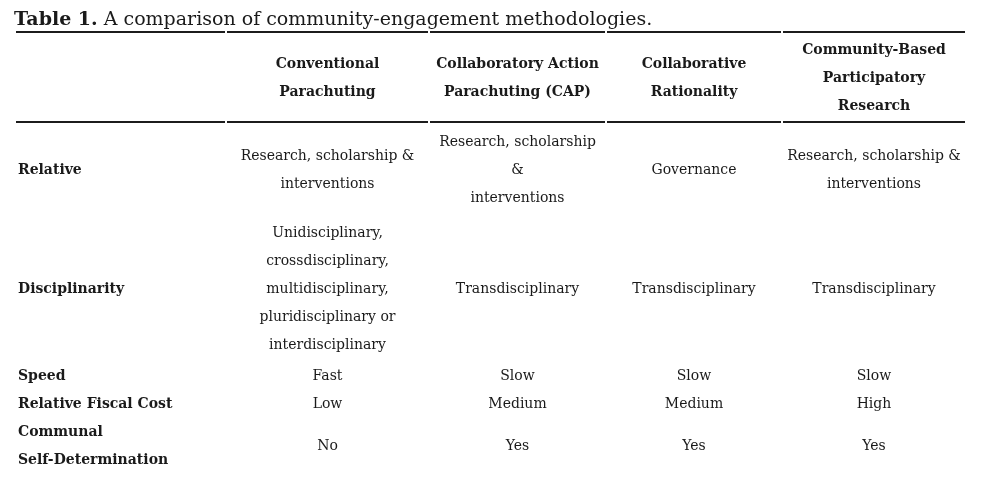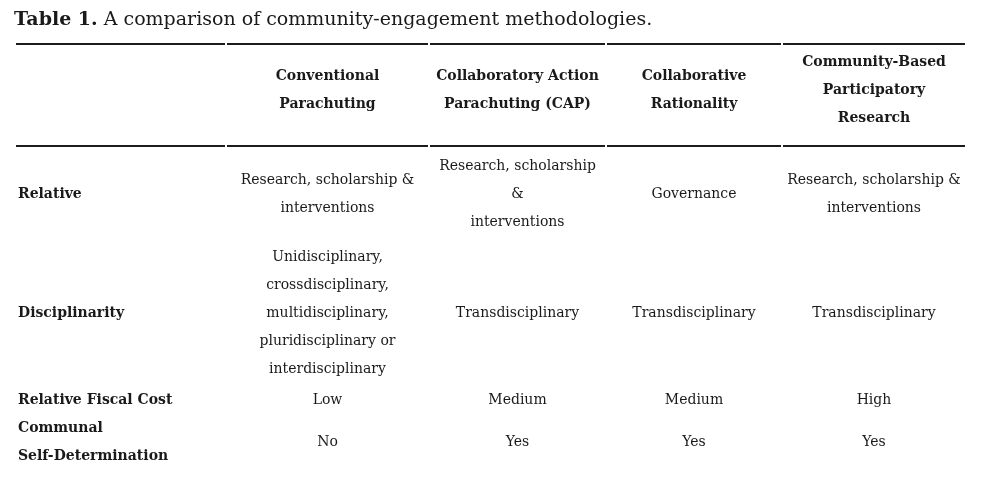--- a/index.html
+++ b/index.html
@@ -7,21 +7,21 @@
     width: 981px; height: 491px;
     font-family: "DejaVu Serif", serif;
     color: #1a1a1a;
     overflow: hidden;
   }
   .page { padding: 6px 14px 0 14px; }
 
   .caption {
     font-size: 19px;
     line-height: 25px;
-    margin: 0 0 12px 0;
+    margin: 0 0 0 0;
   }
   .caption .cap-label { font-weight: bold; }
 
   table.cmp {
     border-collapse: separate;
     border-spacing: 2px 0;
     table-layout: fixed;
     font-size: 14px;
   }
   th, td {
@@ -30,21 +30,21 @@
     padding: 0 4px;
     white-space: pre-line;
     overflow: hidden;
   }
   
   tr.r-head th {
     border-top: 2px solid #1c1c1c;
     border-bottom: 2px solid #1c1c1c;
     font-weight: bold;
     padding-top: 2px;
-    padding-bottom: 14px;
+    padding-bottom: 2px;
   }
   
   .lab {
     text-align: left;
     font-weight: bold;
     padding-left: 2px;
   }
   .val { text-align: center; font-weight: normal; }
 
   tr.r-purpose td { padding-top: 4px; padding-bottom: 4px; }
@@ -94,20 +94,27 @@
       <td class="val">Unidisciplinary,
 crossdisciplinary,
 multidisciplinary,
 pluridisciplinary or
 interdisciplinary</td>
       <td class="val">Transdisciplinary</td>
       <td class="val">Transdisciplinary</td>
       <td class="val">Transdisciplinary</td>
     </tr>
 
+    <tr>
+      <td class="lab">Speed</td>
+      <td class="val">Fast</td>
+      <td class="val">Slow</td>
+      <td class="val">Slow</td>
+      <td class="val">Slow</td>
+    </tr>
 
 
     <tr>
       <td class="lab">Relative Fiscal Cost</td>
       <td class="val">Low</td>
       <td class="val">Medium</td>
       <td class="val">Medium</td>
       <td class="val">High</td>
     </tr>
 

